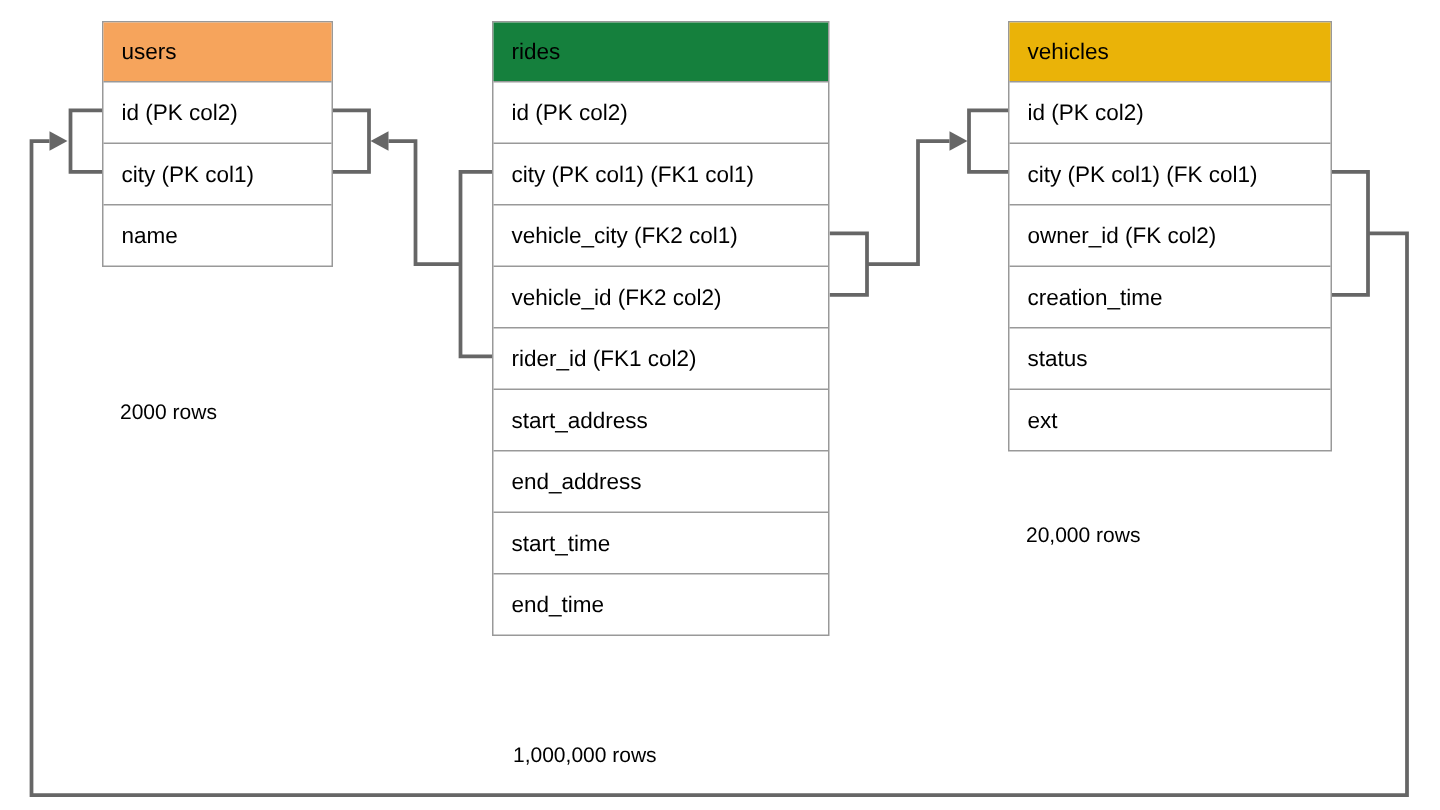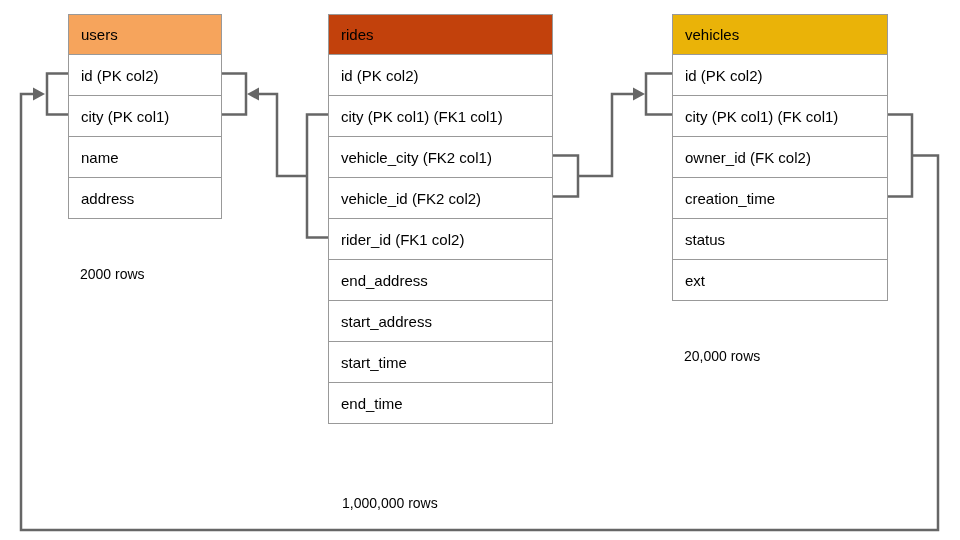--- a/index.html
+++ b/index.html
@@ -96,33 +96,32 @@
     <polygon class="arrowhead" points="45,94 33,87.5 33,100.5"></polygon>
 
     <path class="connector" d="M68,73.5 H47 V114.5 H68"></path>
   </svg>
 
   <div class="table" style="left:68px; top:14px; width:154px;">
     <div class="thead" style="background-color: rgb(246, 164, 92);">users</div>
     <div class="trow">id (PK col2)</div>
     <div class="trow">city (PK col1)</div>
     <div class="trow">name</div>
-    <div class="trow">address</div>
   </div>
   <div class="caption" style="left:80px; top:266px;">2000 rows</div>
 
   <div class="table" style="left:328px; top:14px; width:225px;">
-    <div class="thead" style="background-color: #c2410c;">rides</div>
+    <div class="thead" style="background-color: #15803d;">rides</div>
     <div class="trow">id (PK col2)</div>
     <div class="trow">city (PK col1) (FK1 col1)</div>
     <div class="trow">vehicle_city (FK2 col1)</div>
     <div class="trow">vehicle_id (FK2 col2)</div>
     <div class="trow">rider_id (FK1 col2)</div>
+    <div class="trow">start_address</div>
     <div class="trow">end_address</div>
-    <div class="trow">start_address</div>
     <div class="trow">start_time</div>
     <div class="trow">end_time</div>
   </div>
   <div class="caption" style="left:342px; top:471px;margin-top:24px;">1,000,000 rows</div>
 
   <div class="table" style="left:672px; top:14px; width:216px;">
     <div class="thead" style="background-color: #eab308;">vehicles</div>
     <div class="trow">id (PK col2)</div>
     <div class="trow">city (PK col1) (FK col1)</div>
     <div class="trow">owner_id (FK col2)</div>

